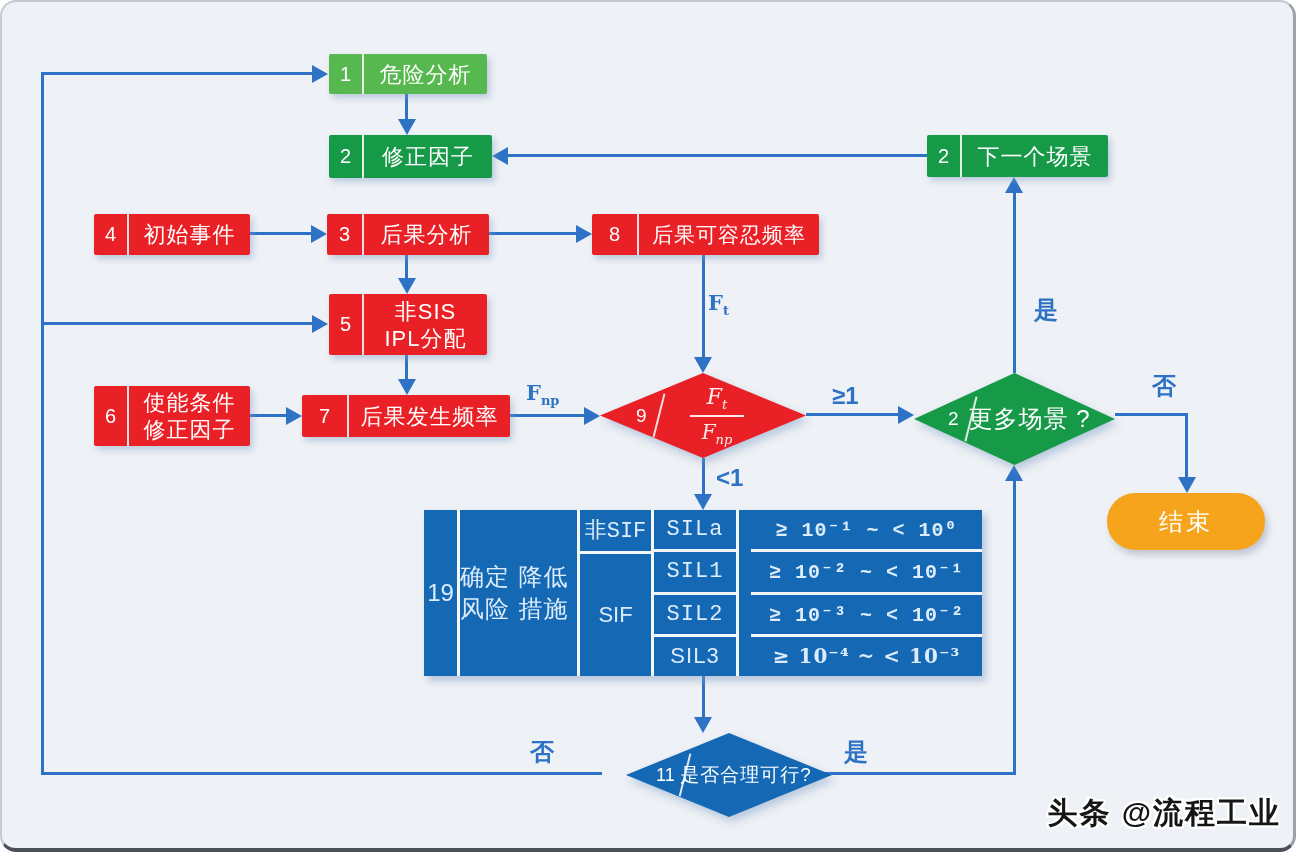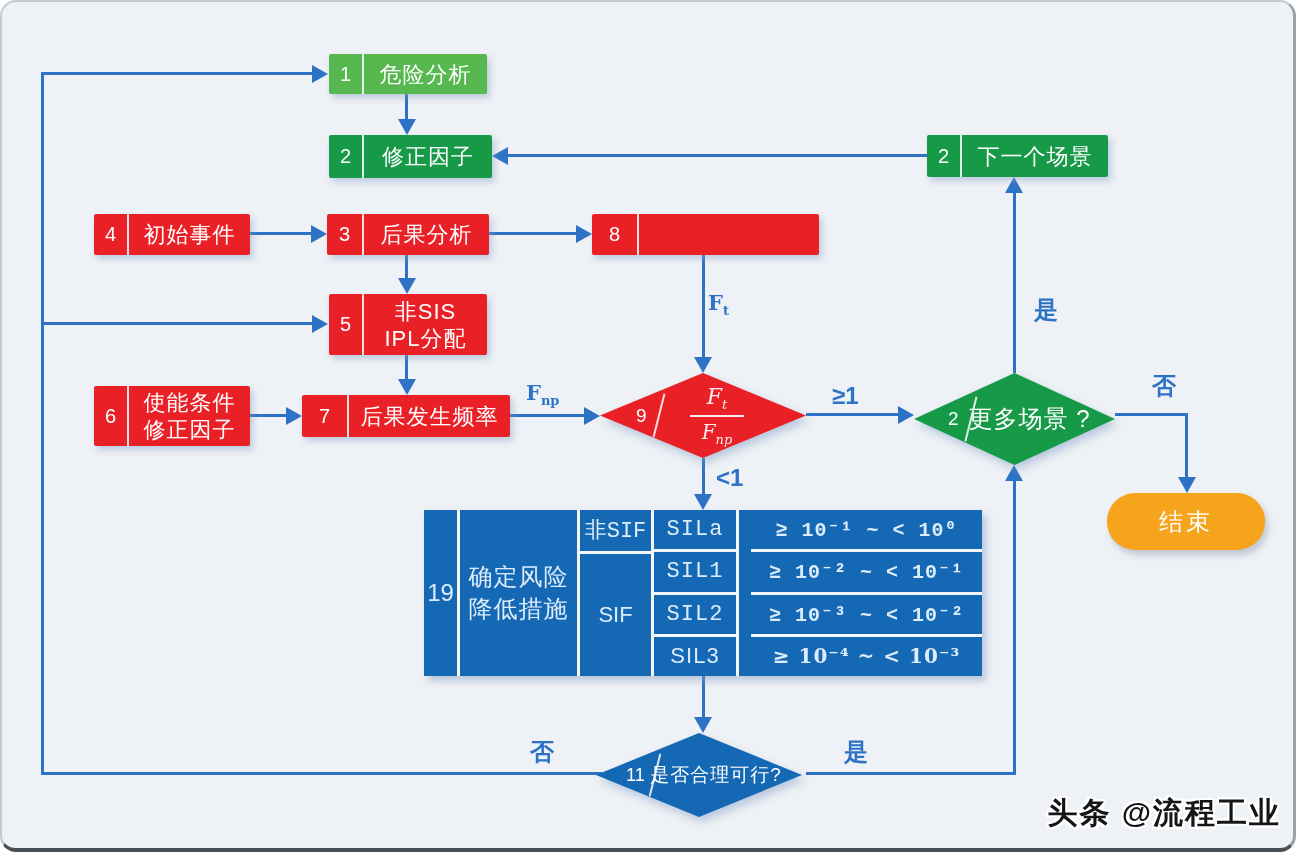--- a/index.html
+++ b/index.html
@@ -150,20 +150,21 @@
     <div class="lbl">初始事件</div>
   </div>
 
   <div class="node red" style="left:325px;top:212px;width:162px;height:41px;">
     <div class="num" style="width:35px;">3</div>
     <div class="lbl">后果分析</div>
   </div>
 
   <div class="node red" style="left:590px;top:212px;width:227px;height:41px;">
     <div class="num" style="width:45px;">8</div>
+    <div class="lbl" style="font-size:21px;">后果可容忍频率</div>
   </div>
 
   <div class="node red" style="left:327px;top:292px;width:158px;height:61px;">
     <div class="num" style="width:33px;">5</div>
     <div class="lbl">
       <span>非SIS</span>
       <span>IPL分配</span>
     </div>
   </div>
 
@@ -193,34 +194,34 @@
   </div>
 
   <div class="dwrap" style="left:912px;top:371px;width:201px;height:92px;">
     <div class="diamond dgreen">
       <span class="dnum" style="left:34px;">2</span>
       <span class="ddiv" style="left:56px;top:23px;height:46px;"></span>
       <span class="dlabel" style="padding-left:30px;">更多场景 ?</span>
     </div>
   </div>
 
-  <div class="dwrap" style="left:594px;top:731px;width:206px;height:84px;">
+  <div class="dwrap" style="left:624px;top:731px;width:206px;height:84px;">
     <div class="diamond blue">
       <span class="dnum" style="left:30px;font-size:18px;">11</span>
       <span class="ddiv" style="left:58px;top:20px;height:44px;"></span>
       <span class="dlabel" style="padding-left:34px;font-size:19px;">是否合理可行?</span>
     </div>
   </div>
 
   <div class="tbl">
     <div class="tcol tbr tnum">
       <div class="tcell">19</div>
     </div>
     <div class="tcol tbr tlbl">
-      <div class="tcell" style="flex-direction:column;border-radius:23px;">
+      <div class="tcell" style="flex-direction:row;border-radius:23px;">
         <span>确定风险</span>
         <span>降低措施</span>
       </div>
     </div>
     <div class="tcol tbr tcls">
       <div class="tcell tbb">非SIF</div>
       <div class="tcell" style="flex:3;">SIF</div>
     </div>
     <div class="tcol tbr tsil">
       <div class="tcell tbb">SILa</div>

